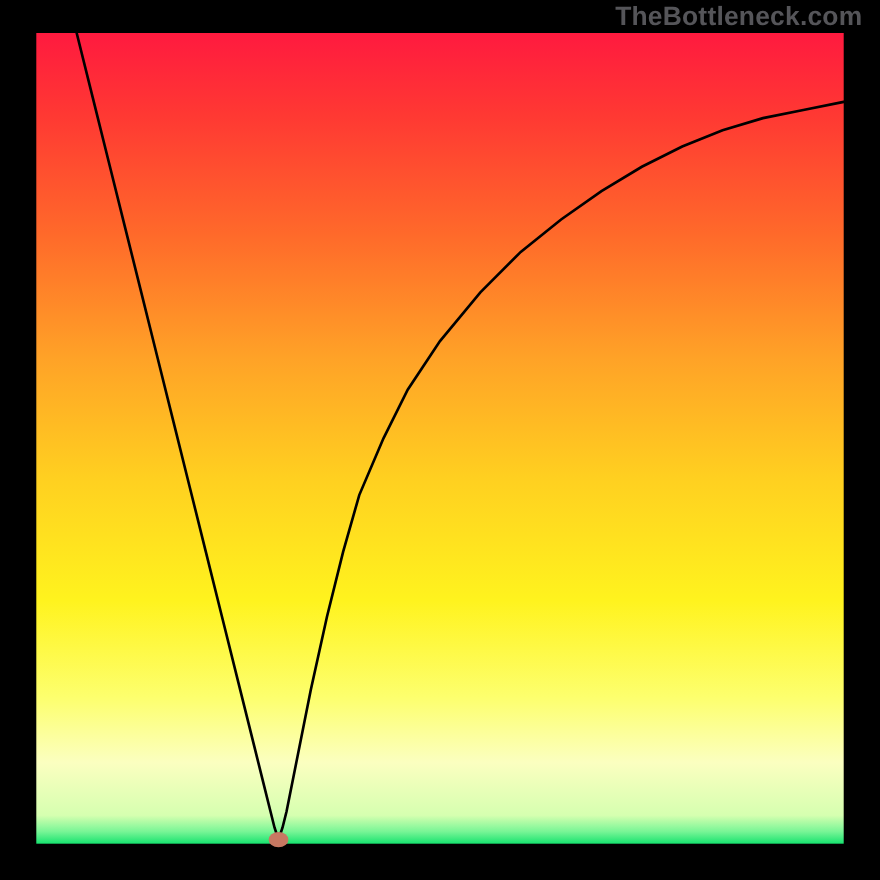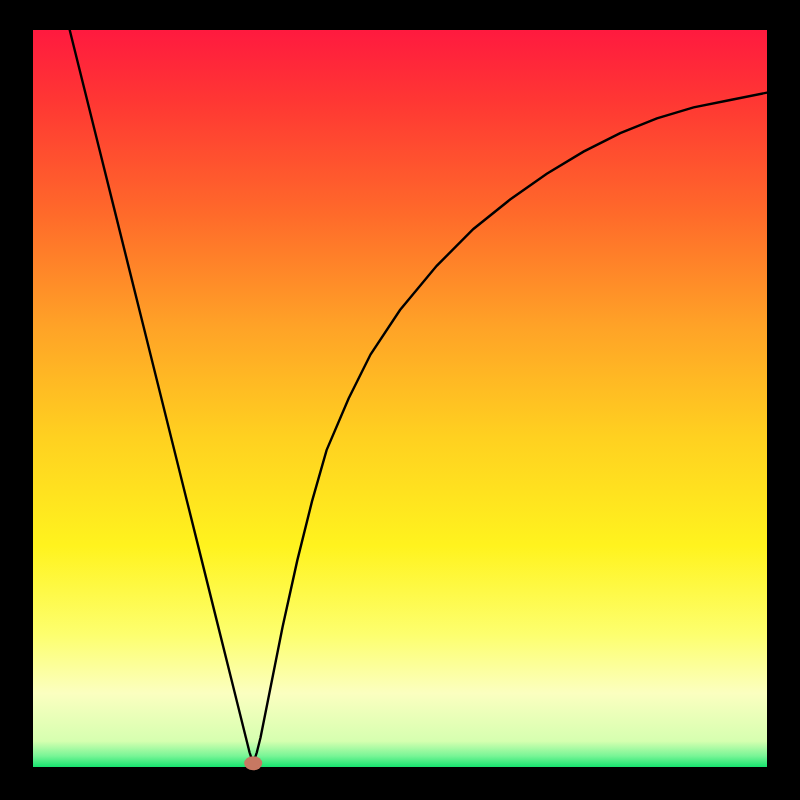--- a/index.html
+++ b/index.html
@@ -50,13 +50,14 @@
           <stop offset="90.00%" stop-color="#fbffc0"></stop>
           <stop offset="96.50%" stop-color="#d6ffb0"></stop>
           <stop offset="98.50%" stop-color="#78f596"></stop>
           <stop offset="100.00%" stop-color="#17e36f"></stop>
         </linearGradient>
     </defs>
     <rect id="plot-bg" fill="url(#bg-grad)" x="33" y="30" width="734" height="737"></rect>
     <path id="curve" fill="none" stroke="#000" stroke-width="2.4" stroke-linecap="round" d="M69.70 30.00 L84.38 88.96 L99.06 147.92 L113.74 206.88 L128.42 265.84 L143.10 324.80 L157.78 383.76 L172.46 442.72 L187.14 501.68 L201.82 560.64 L216.50 619.60 L231.18 678.56 L238.52 708.04 L245.86 737.52 L249.53 752.26 L253.20 763.31 L256.87 752.26 L260.54 737.52 L267.88 700.67 L282.56 626.97 L297.24 560.64 L311.92 501.68 L326.60 450.09 L348.62 398.50 L370.64 354.28 L400.00 310.06 L436.70 265.84 L473.40 228.99 L510.10 199.51 L546.80 173.71 L583.50 151.61 L620.20 133.18 L656.90 118.44 L693.60 107.38 L730.30 100.01 L767.00 92.64"></path>
     <ellipse id="marker" cx="253.20" cy="763.31" rx="9" ry="7" fill="#c77862"></ellipse>
   </svg>
+  <div class="watermark">TheBottleneck.com</div>
 </div>
 
 </body></html>

